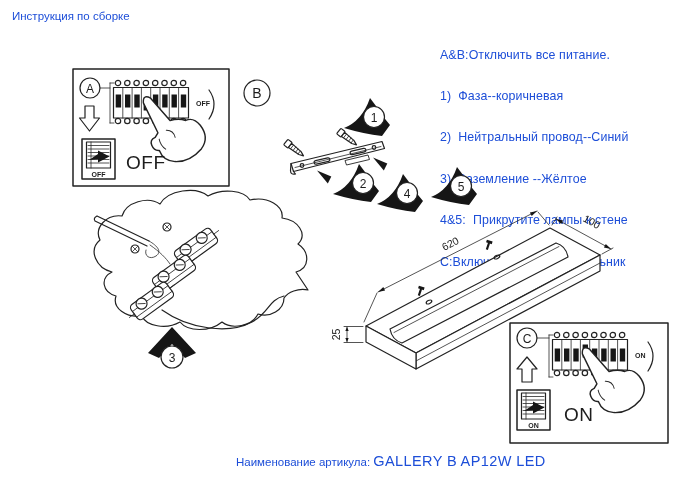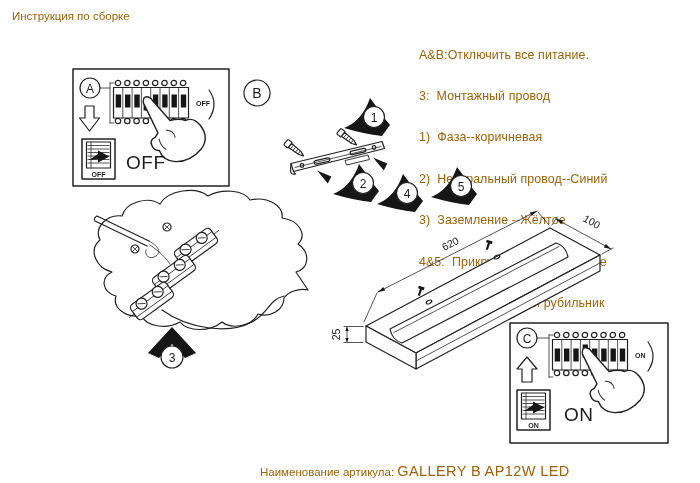--- a/index.html
+++ b/index.html
@@ -1,21 +1,21 @@
 <!DOCTYPE html>
 <html><head>
 <meta charset="utf-8">
 <style>
   html,body{margin:0;padding:0;background:#fff;}
   .screen{position:relative;width:700px;height:483px;background:#ffffff;overflow:hidden;
-          font-family:"Liberation Sans", sans-serif;color:#a16207;}
+          font-family:"Liberation Sans", sans-serif;color:#1d4ed8;}
   .title{position:absolute;left:12px;top:10px;font-size:11.5px;}
-  .instructions{position:absolute;left:419px;top:21px;font-size:12.4px;line-height:13.8px;
+  .instructions{position:absolute;left:440px;top:21px;font-size:12.4px;line-height:13.8px;
                 white-space:pre;letter-spacing:0.1px;}
-  .footer{position:absolute;left:260px;top:452px;white-space:pre;margin-top:10px;}
+  .footer{position:absolute;left:236px;top:452px;white-space:pre;}
   .footer .lbl{font-size:11.5px;}
   .footer .prod{font-size:14.5px;letter-spacing:0.4px;}
   svg{position:absolute;left:0;top:0;}
   .ln{fill:none;stroke:#222;stroke-width:1.2;stroke-linecap:round;stroke-linejoin:round;}
   .thin{fill:none;stroke:#2a2a2a;stroke-width:0.8;stroke-linecap:round;}
   .fw{fill:#ffffff;stroke:#222;stroke-width:1.2;stroke-linejoin:round;}
   .fw15{fill:#ffffff;stroke:#222;stroke-width:1.5;stroke-linejoin:round;}
   .blk{fill:#161616;stroke:none;}
   text{fill:#1d1d1d;}
   .t-badge{font-size:12px;text-anchor:middle;}
@@ -27,21 +27,20 @@
 </style>
 </head>
 <body>
 
 <div class="screen">
 
   <div class="title">Инструкция по сборке</div>
 
   <div class="instructions">
     <div>A&amp;B:Отключить все питание.</div>
-    <div>3:  Монтажный провод</div>
     <div>1)  Фаза--коричневая</div>
     <div>2)  Нейтральный провод--Синий</div>
     <div>3)  Заземление --Жёлтое</div>
     <div>4&amp;5:  Прикрутите лампы к стене</div>
     <div>C:Включите главный рубильник</div>
   </div>
 
   <svg width="700" height="483" viewBox="0 0 700 483">
 
     <g>

